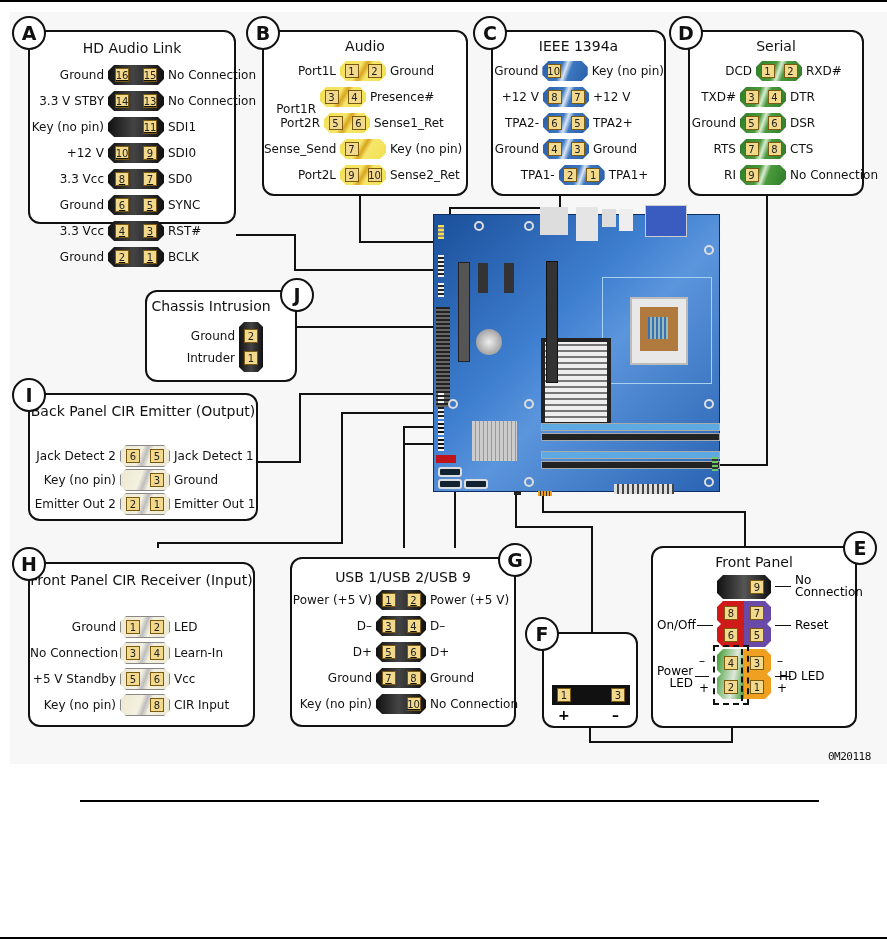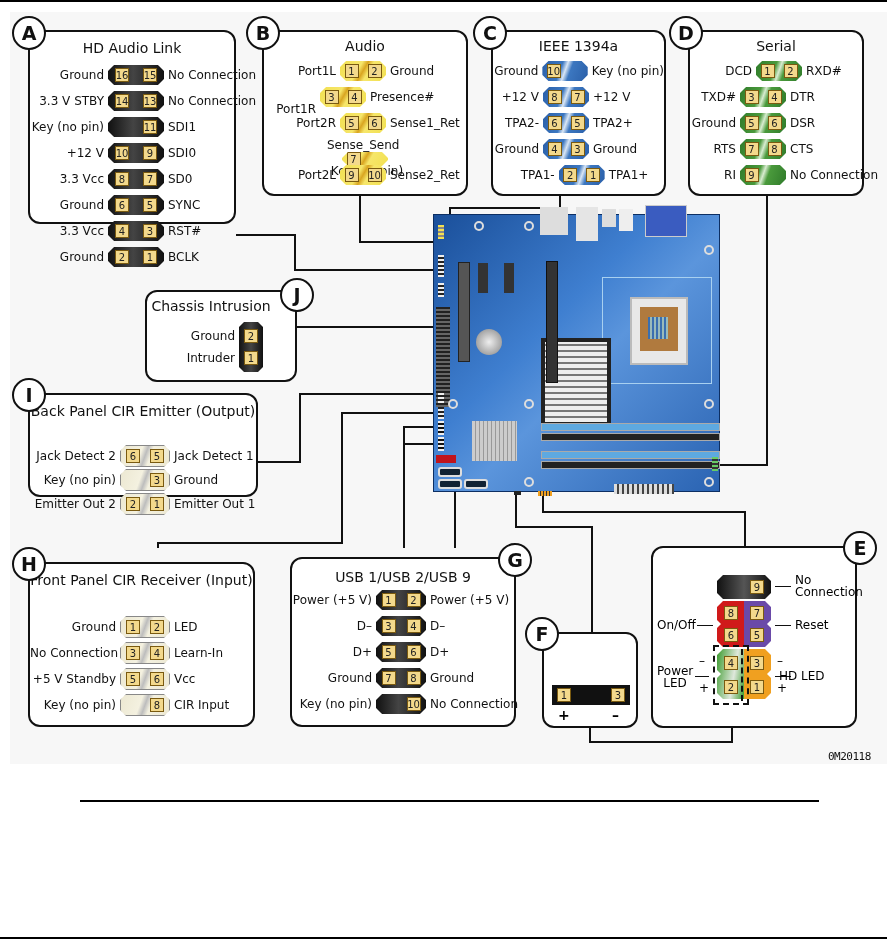--- a/index.html
+++ b/index.html
@@ -16,21 +16,21 @@
            display:flex; align-items:center; justify-content:center; font-weight:bold; font-size:19px; color:#111; font-family:"DejaVu Sans", sans-serif; z-index:3; }
   .ptitle { position:absolute; left:0; right:0; text-align:center; font-size:14px; color:#111; line-height:17px; }
   .row { position:absolute; left:0; right:0; height:22px; display:flex; align-items:center; font-size:12px; color:#111; }
   .lab-l { text-align:right; padding-right:4px; box-sizing:border-box; white-space:nowrap; }
   .lab-r { text-align:left; padding-left:4px; box-sizing:border-box; white-space:nowrap; line-height:11px; }
   .hdr { position:relative; height:20px; display:flex; align-items:center; justify-content:space-around; border-radius:6px;
          clip-path:polygon(6px 0, calc(100% - 6px) 0, 100% 6px, 100% calc(100% - 6px), calc(100% - 6px) 100%, 6px 100%, 0 calc(100% - 6px), 0 6px); }
   .pin { width:14px; height:14px; background:#f3d98c; border:1px solid #7a5a10; font-size:10px; display:flex; align-items:center; justify-content:center; color:#222; box-sizing:border-box; }
   .pin.empty { visibility:hidden; }
 
-  .h-black { background:linear-gradient(90deg,#111 0%,#444 45%,#111 100%); }
+  .h-black { background:linear-gradient(90deg,#111 0%,#444 45%,#111 100%);text-decoration:underline; }
   .h-yellow { background:linear-gradient(120deg,#f2e050 0%,#f6e66a 40%,#d9a520 50%,#f6e66a 60%,#f2e050 100%); }
   .h-blue { background:linear-gradient(110deg,#2a5fa8 0%,#3c77c0 40%,#d9e6f5 50%,#3c77c0 60%,#2a5fa8 100%); }
   .h-green { background:linear-gradient(110deg,#2f7b2a 0%,#4a9a3c 40%,#d8ecd0 50%,#4a9a3c 60%,#2f7b2a 100%); }
   .h-cream { background:linear-gradient(110deg,#ece8d2 0%,#f4f1e0 40%,#bdbdbd 50%,#f4f1e0 60%,#ece8d2 100%); border:1px solid #888; }
 
   
   .mb { position:absolute; left:433px; top:214px; width:285px; height:276px; background:linear-gradient(135deg,#1a4f9a 0%,#3f7fd0 40%,#5b95dc 55%,#2a63b2 100%); border:1px solid #0d2f63; }
   .mb .part { position:absolute; }
   .cpu-frame { left:168px; top:62px; width:108px; height:105px; border:1px solid #a8d0f0; }
   .cpu { left:196px; top:82px; width:54px; height:64px; background:#e8e8e8; border:2px solid #bbb; }
@@ -215,28 +215,28 @@
       </div>
       <div class="row" style="top: 54px;">
         <div class="lab-l" style="width: 56px; margin-top: 24px;">Port1R</div>
         <div class="hdr h-yellow" style="width: 46px;">
           <div class="pin">3</div>
           <div class="pin">4</div>
         </div>
         <div class="lab-r">Presence#</div>
       </div>
       <div class="row" style="top: 80px;">
-        <div class="lab-l" style="width: 76px;">Port2R</div>
+        <div class="lab-l" style="width: 60px;">Port2R</div>
         <div class="hdr h-yellow" style="width: 46px;">
           <div class="pin">5</div>
           <div class="pin">6</div>
         </div>
         <div class="lab-r">Sense1_Ret</div>
       </div>
-      <div class="row" style="top: 106px; flex-direction: column;">
+      <div class="row" style="top: 106px;">
         <div class="lab-l" style="width: 76px;">Sense_Send</div>
         <div class="hdr h-yellow" style="width: 46px;">
           <div class="pin">7</div>
           <div class="pin empty"></div>
         </div>
         <div class="lab-r">Key (no pin)</div>
       </div>
       <div class="row" style="top: 132px;">
         <div class="lab-l" style="width: 76px;">Port2L</div>
         <div class="hdr h-yellow" style="width: 46px;">
@@ -350,21 +350,21 @@
     <div class="lab-l" style="width:92px">Ground</div>
     <div class="pin" style="margin-left:5px">2</div>
   </div>
   <div class="row" style="top:55px">
     <div class="lab-l" style="width:92px">Intruder</div>
     <div class="pin" style="margin-left:5px">1</div>
   </div>
 </div>
 <div class="badge" style="left:280px;top:278px">J</div>
 
-<div class="panel" style="left:28px;top:393px;width:230px;height:104px">
+<div class="panel" style="left:28px;top:393px;width:230px;height:128px">
   <div class="ptitle" style="top:8px">Back Panel CIR Emitter (Output)</div>
   <div id="rows-I">
       <div class="row" style="top: 50px;">
         <div class="lab-l" style="width: 90px;">Jack Detect 2</div>
         <div class="hdr h-cream" style="width: 48px;">
           <div class="pin">6</div>
           <div class="pin">5</div>
         </div>
         <div class="lab-r">Jack Detect 1</div>
       </div>
@@ -478,20 +478,21 @@
   <div style="position:absolute;left:8px;top:51px;width:78px;height:20px;background:#111;display:flex;align-items:center;justify-content:space-between;padding:0 5px;box-sizing:border-box">
     <div class="pin">1</div>
     <div class="pin">3</div>
   </div>
   <div style="position:absolute;left:14px;top:73px;font-size:14px;font-weight:bold">+</div>
   <div style="position:absolute;left:68px;top:73px;font-size:14px;font-weight:bold">–</div>
 </div>
 <div class="badge" style="left:525px;top:617px">F</div>
 
 <div class="panel" style="left:651px;top:546px;width:206px;height:182px">
+  <div class="ptitle" style="top:6px">Front Panel</div>
 
   <div style="position:absolute;left:64px;top:27px;width:54px;height:24px;background:linear-gradient(90deg,#111,#555,#111);clip-path:polygon(6px 0,48px 0,54px 6px,54px 18px,48px 24px,6px 24px,0 18px,0 6px)"></div>
   <div style="position:absolute;left:64px;top:53px;width:27px;height:46px;background:#d01a1a;clip-path:polygon(6px 0,27px 0,27px 46px,6px 46px,0 40px,0 27px,4px 23px,0 19px,0 6px)"></div>
   <div style="position:absolute;left:91px;top:53px;width:27px;height:46px;background:#6a4aa8;clip-path:polygon(0 0,21px 0,27px 6px,27px 19px,23px 23px,27px 27px,27px 40px,21px 46px,0 46px)"></div>
   <div style="position:absolute;left:64px;top:101px;width:27px;height:50px;background:linear-gradient(100deg,#3a9a2c 0%,#dfe8dc 60%,#3a9a2c 100%);clip-path:polygon(6px 0,27px 0,27px 50px,6px 50px,0 44px,0 29px,4px 25px,0 21px,0 6px)"></div>
   <div style="position:absolute;left:91px;top:101px;width:27px;height:50px;background:#f0a020;clip-path:polygon(0 0,21px 0,27px 6px,27px 21px,23px 25px,27px 29px,27px 44px,21px 50px,0 50px)"></div>
   <div style="position:absolute;left:60px;top:97px;width:36px;height:60px;border:2px dashed #111;box-sizing:border-box"></div>
   <div style="position:absolute;left:88px;top:101px;width:0;height:52px;border-left:2px dashed #111"></div>
 
   <div class="pin" style="position:absolute;left:97px;top:32px">9</div>
@@ -503,21 +504,21 @@
   <div class="pin" style="position:absolute;left:97px;top:108px">3</div>
   <div class="pin" style="position:absolute;left:71px;top:132px">2</div>
   <div class="pin" style="position:absolute;left:97px;top:132px">1</div>
 
   <div style="position:absolute;left:122px;top:38px;width:16px;border-top:1px solid #111"></div>
   <div style="position:absolute;left:142px;top:26px;font-size:12px;line-height:12px;width:60px">No Connection</div>
   <div style="position:absolute;left:4px;top:70px;font-size:12px">On/Off</div>
   <div style="position:absolute;left:44px;top:77px;width:16px;border-top:1px solid #111"></div>
   <div style="position:absolute;left:122px;top:77px;width:16px;border-top:1px solid #111"></div>
   <div style="position:absolute;left:142px;top:70px;font-size:12px">Reset</div>
-  <div style="position:absolute;left:4px;top:117px;font-size:12px;line-height:12px;width:36px;text-align:center">Power LED</div>
+  <div style="position:absolute;left:4px;top:117px;font-size:12px;line-height:12px;width:36px;text-align:right">Power LED</div>
   <div style="position:absolute;left:42px;top:128px;width:14px;border-top:1px solid #111"></div>
   <div style="position:absolute;left:46px;top:106px;font-size:12px">–</div>
   <div style="position:absolute;left:46px;top:133px;font-size:12px">+</div>
   <div style="position:absolute;left:124px;top:106px;font-size:12px">–</div>
   <div style="position:absolute;left:124px;top:133px;font-size:12px">+</div>
   <div style="position:absolute;left:122px;top:128px;width:16px;border-top:1px solid #111"></div>
   <div style="position:absolute;left:126px;top:121px;font-size:12px">HD LED</div>
 </div>
 <div class="badge" style="left:843px;top:531px">E</div>
 

